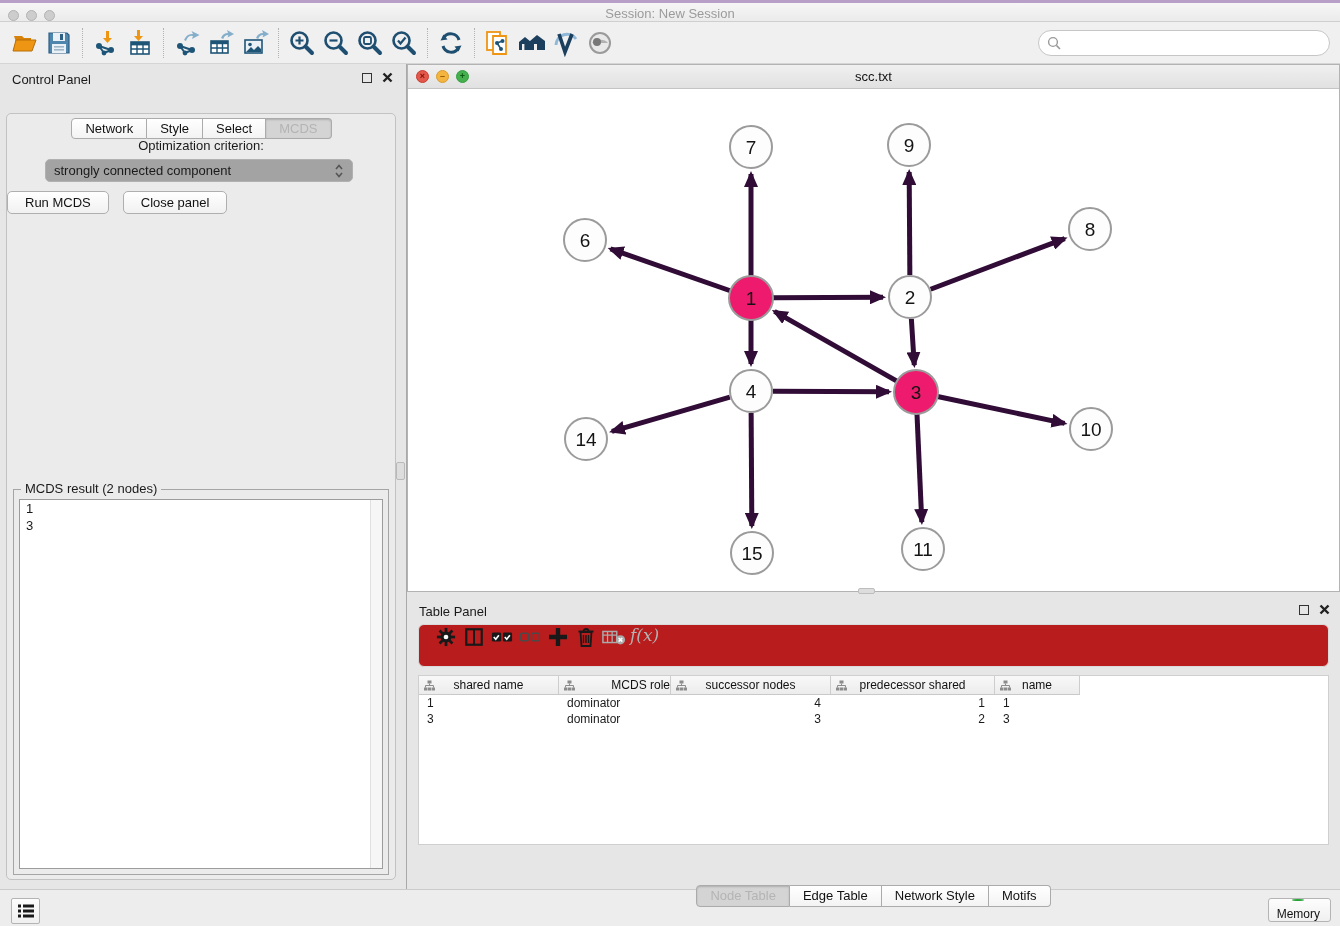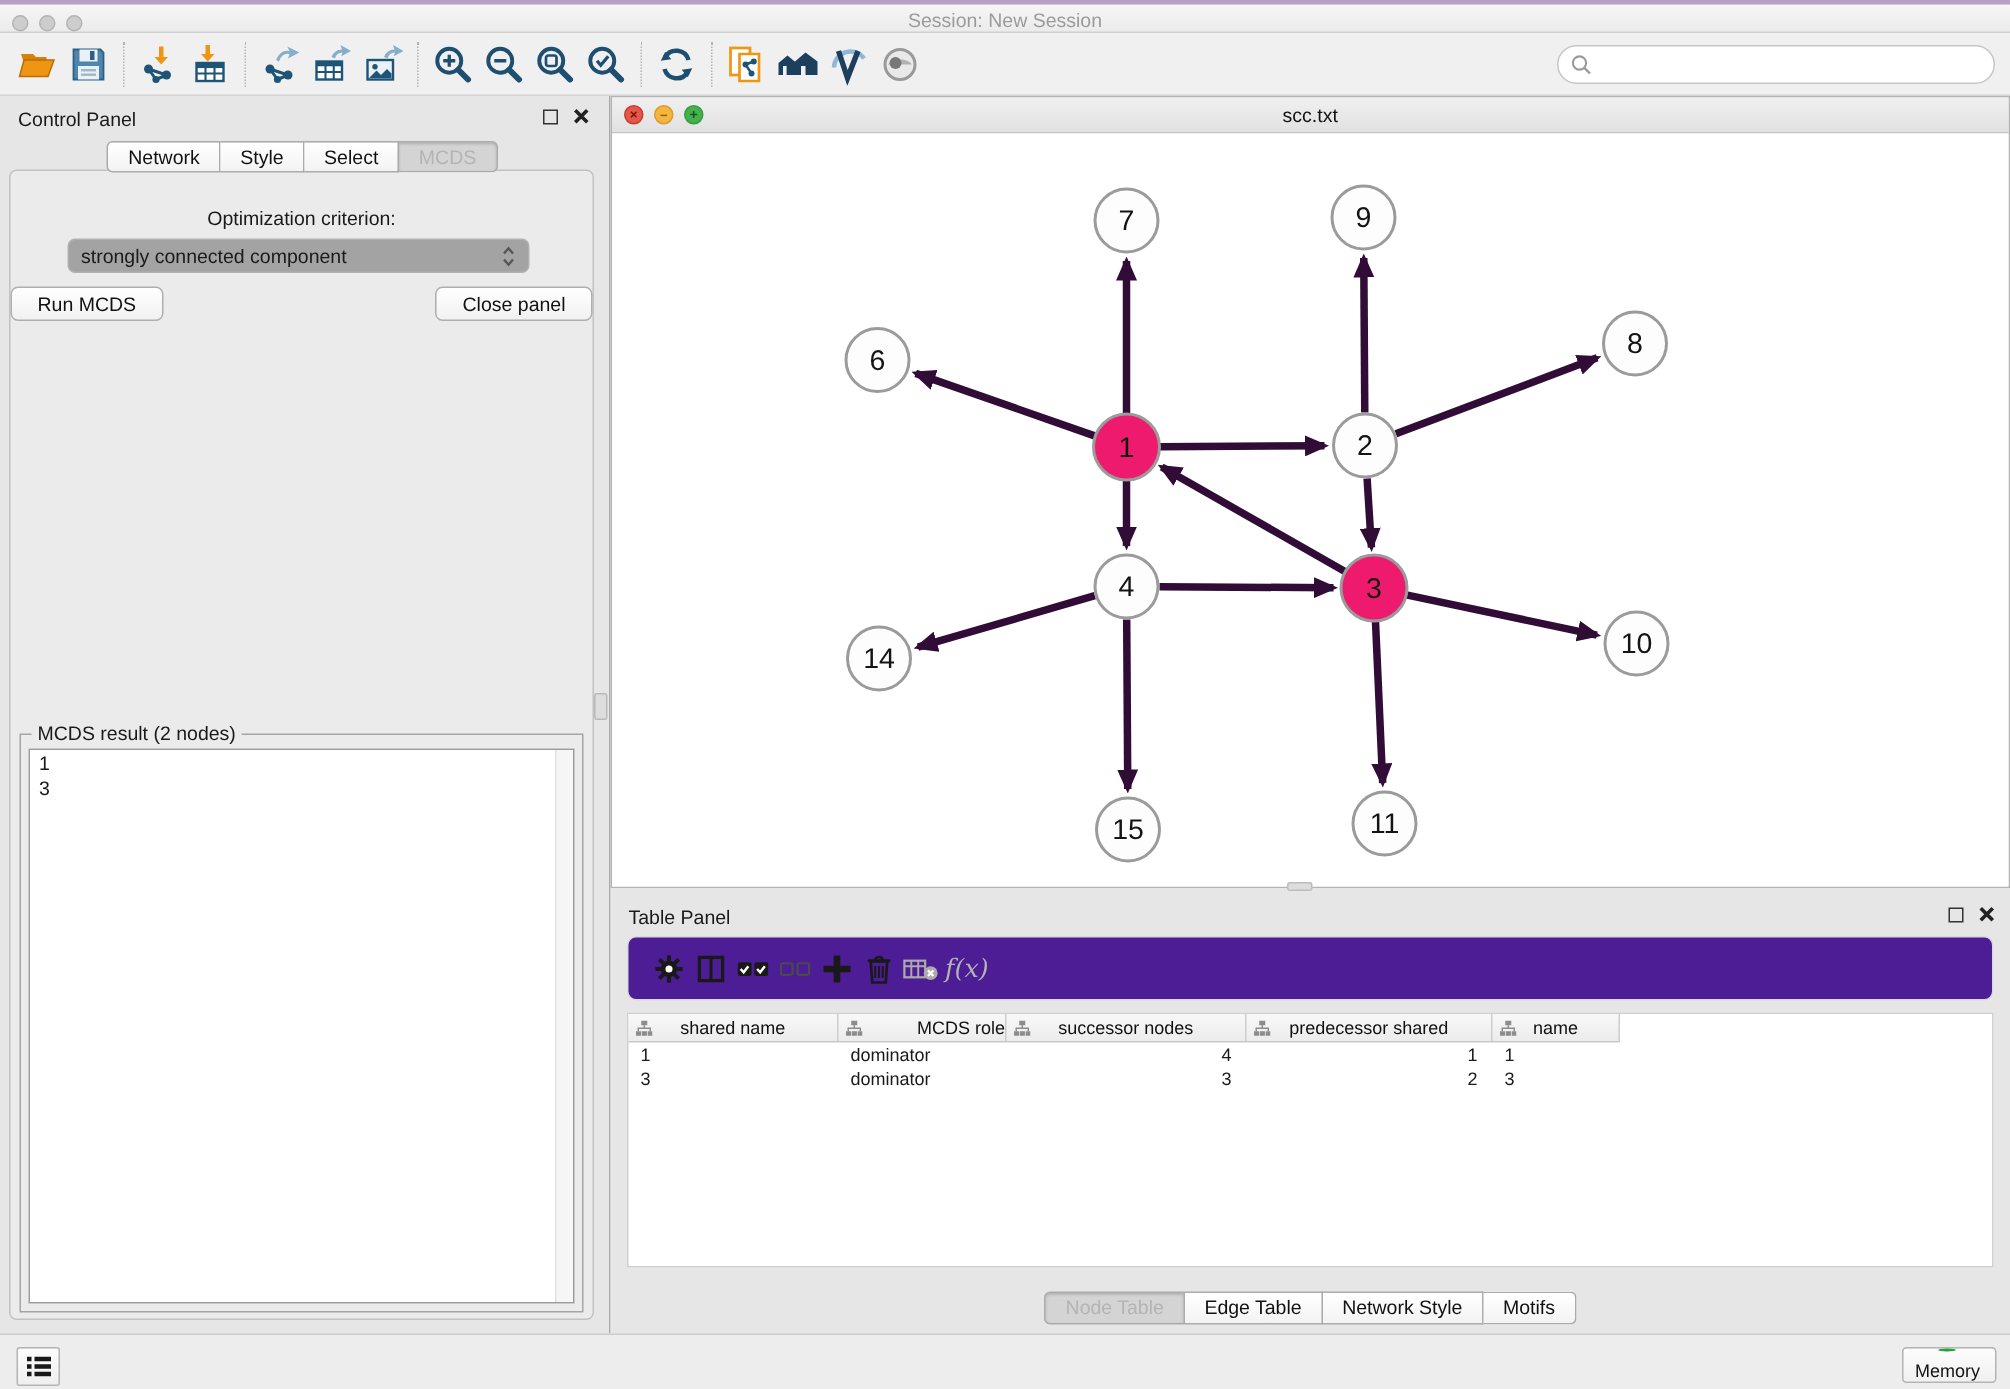--- a/index.html
+++ b/index.html
@@ -22,31 +22,31 @@
   .searchbox { position:absolute; right:10px; top:8px; width:292px; height:26px; background:#fff;
     border:1px solid #C6C6C6; border-radius:13px; display:flex; align-items:center; padding-left:8px; }
   .searchbox input { border:none; outline:none; flex:1; font-size:13px; background:transparent; margin-left:5px; }
 
   
   .cpanel { position:absolute; left:0; top:64px; width:403px; height:825px; background:#E6E6E6; }
   .phead { position:relative; height:30px; padding:8px 12px 0 12px; font-size:13px; color:#1a1a1a; }
   .phead .pctl { position:absolute; right:10px; top:8px; display:flex; gap:10px; align-items:center; }
   .seg-row { display:flex; justify-content:center; position:relative; z-index:2; }
   .seg { font-size:13px; padding:2px 13px 3px 13px; background:linear-gradient(#FFFFFF,#F3F3F3);
-    border:1px solid #ABABAB; border-left-width:0; color:#111; height:21px; cursor:default; }
+    border:1px solid #ABABAB; border-left-width:0; color:#111; height:21px; cursor:default;margin-top:24px; }
   .seg:first-child { border-left-width:1px; border-radius:4px 0 0 4px; }
   .seg:last-child { border-radius:0 4px 4px 0; }
   .seg.sel { background:#D4D4D4; color:#B4B4B4; box-shadow:inset 0 1px 2px rgba(0,0,0,.18); }
   .cp-box { position:absolute; left:6px; right:7px; top:49px; bottom:9px; background:#EBEBEB;
     border:1px solid #C2C2C2; border-radius:5px; z-index:1; }
   .opt-label { text-align:center; margin-top:24px; font-size:13px; }
   .selectbox { position:absolute; left:38px; right:42px; top:45px; height:23px; background:#a3a3a3;
     border:1px solid #B1B1B1; border-radius:5px; display:flex; align-items:center; padding:0 8px; font-size:13px; }
   .selectbox .chev { margin-left:auto; }
-  .btn-row { position:absolute; top:77px; left:0; right:0; display:flex; justify-content:space-between; gap:14px; }
+  .btn-row { position:absolute; top:77px; left:0; right:0; display:flex; justify-content:flex-start; gap:14px; }
   .pushbtn { font-size:13px; height:23px; padding:0 17px; background:linear-gradient(#FFFFFF,#F1F1F1);
     border:1px solid #AFAFAF; border-radius:5px; color:#111; }
   .groupbox { position:absolute; left:6px; right:6px; top:375px; bottom:4px; border:1px solid #A5A5A5; }
   .groupbox .glabel { position:absolute; top:-9px; left:7px; background:#EBEBEB; padding:0 4px; font-size:13px; }
   .groupbox .ginner { position:absolute; left:5px; right:5px; top:9px; bottom:5px; background:#fff;
     border:1px solid #9C9C9C; }
   .ginner .scroll { position:absolute; right:0; top:0; bottom:0; width:12px; background:#F6F6F6; border-left:1px solid #E0E0E0; }
   .resline { font-size:13px; padding:1px 0 0 6px; line-height:16px; }
 
   
@@ -62,22 +62,22 @@
   .light { width:13px; height:13px; border-radius:50%; font-size:9px; line-height:11px; text-align:center; font-weight:bold; }
   .light.red { background:#E4574B; border:1px solid #C93C30; color:#7E1006; }
   .light.yel { background:#F3B53F; border:1px solid #DC9C2B; color:#8F5B00; }
   .light.grn { background:#46B04F; border:1px solid #349E3E; color:#0D5B14; }
   .netbar .ntitle { position:absolute; left:0; right:0; top:4px; text-align:center; font-size:13px; color:#111; }
   .netcanvas { position:absolute; left:0; top:24px; right:0; bottom:0; background:#fff; }
   .netcanvas svg { position:absolute; left:0; top:0; }
 
   
   .tpanel { position:absolute; left:407px; top:596px; width:933px; height:293px; background:#E6E6E6; }
-  .ttoolbar { position:absolute; left:11px; right:11px; top:28px; height:43px; background:#4c1d95;
-    border:1px solid #DADADA; border-radius:6px; display:flex; align-items:center; gap:4px; padding-left:15px; }
+  .ttoolbar { position:absolute; left:11px; right:11px; top:28px; height:43px; background:#b91c1c;
+    border:1px solid #DADADA; border-radius:6px; display:flex; align-items:flex-start; gap:4px; padding-left:15px; }
   .ttool { width:24px; height:24px; display:flex; align-items:center; justify-content:center; }
   .fx { font-family:"DejaVu Serif", serif; font-style:italic; font-size:17px; color:#B3B3B3; }
   .ttable { position:absolute; left:11px; right:11px; top:79px; height:170px; background:#fff; border:1px solid #CFCFCF; }
   .thead { display:flex; height:19px; background:linear-gradient(#F8F8F8,#ECECEC); border-bottom:1px solid #C9C9C9; width:661px; }
   .th { display:flex; align-items:center; justify-content:center; position:relative; border-right:1px solid #CDCDCD;
     font-size:12px; color:#111; }
   .th .cicon { position:absolute; left:5px; top:4px; }
   .tr { display:flex; height:16px; width:661px; }
   .td { font-size:12px; line-height:16px; white-space:nowrap; overflow:hidden; }
   .ttabs { position:absolute; left:0; right:0; top:265px; display:flex; justify-content:center; }

